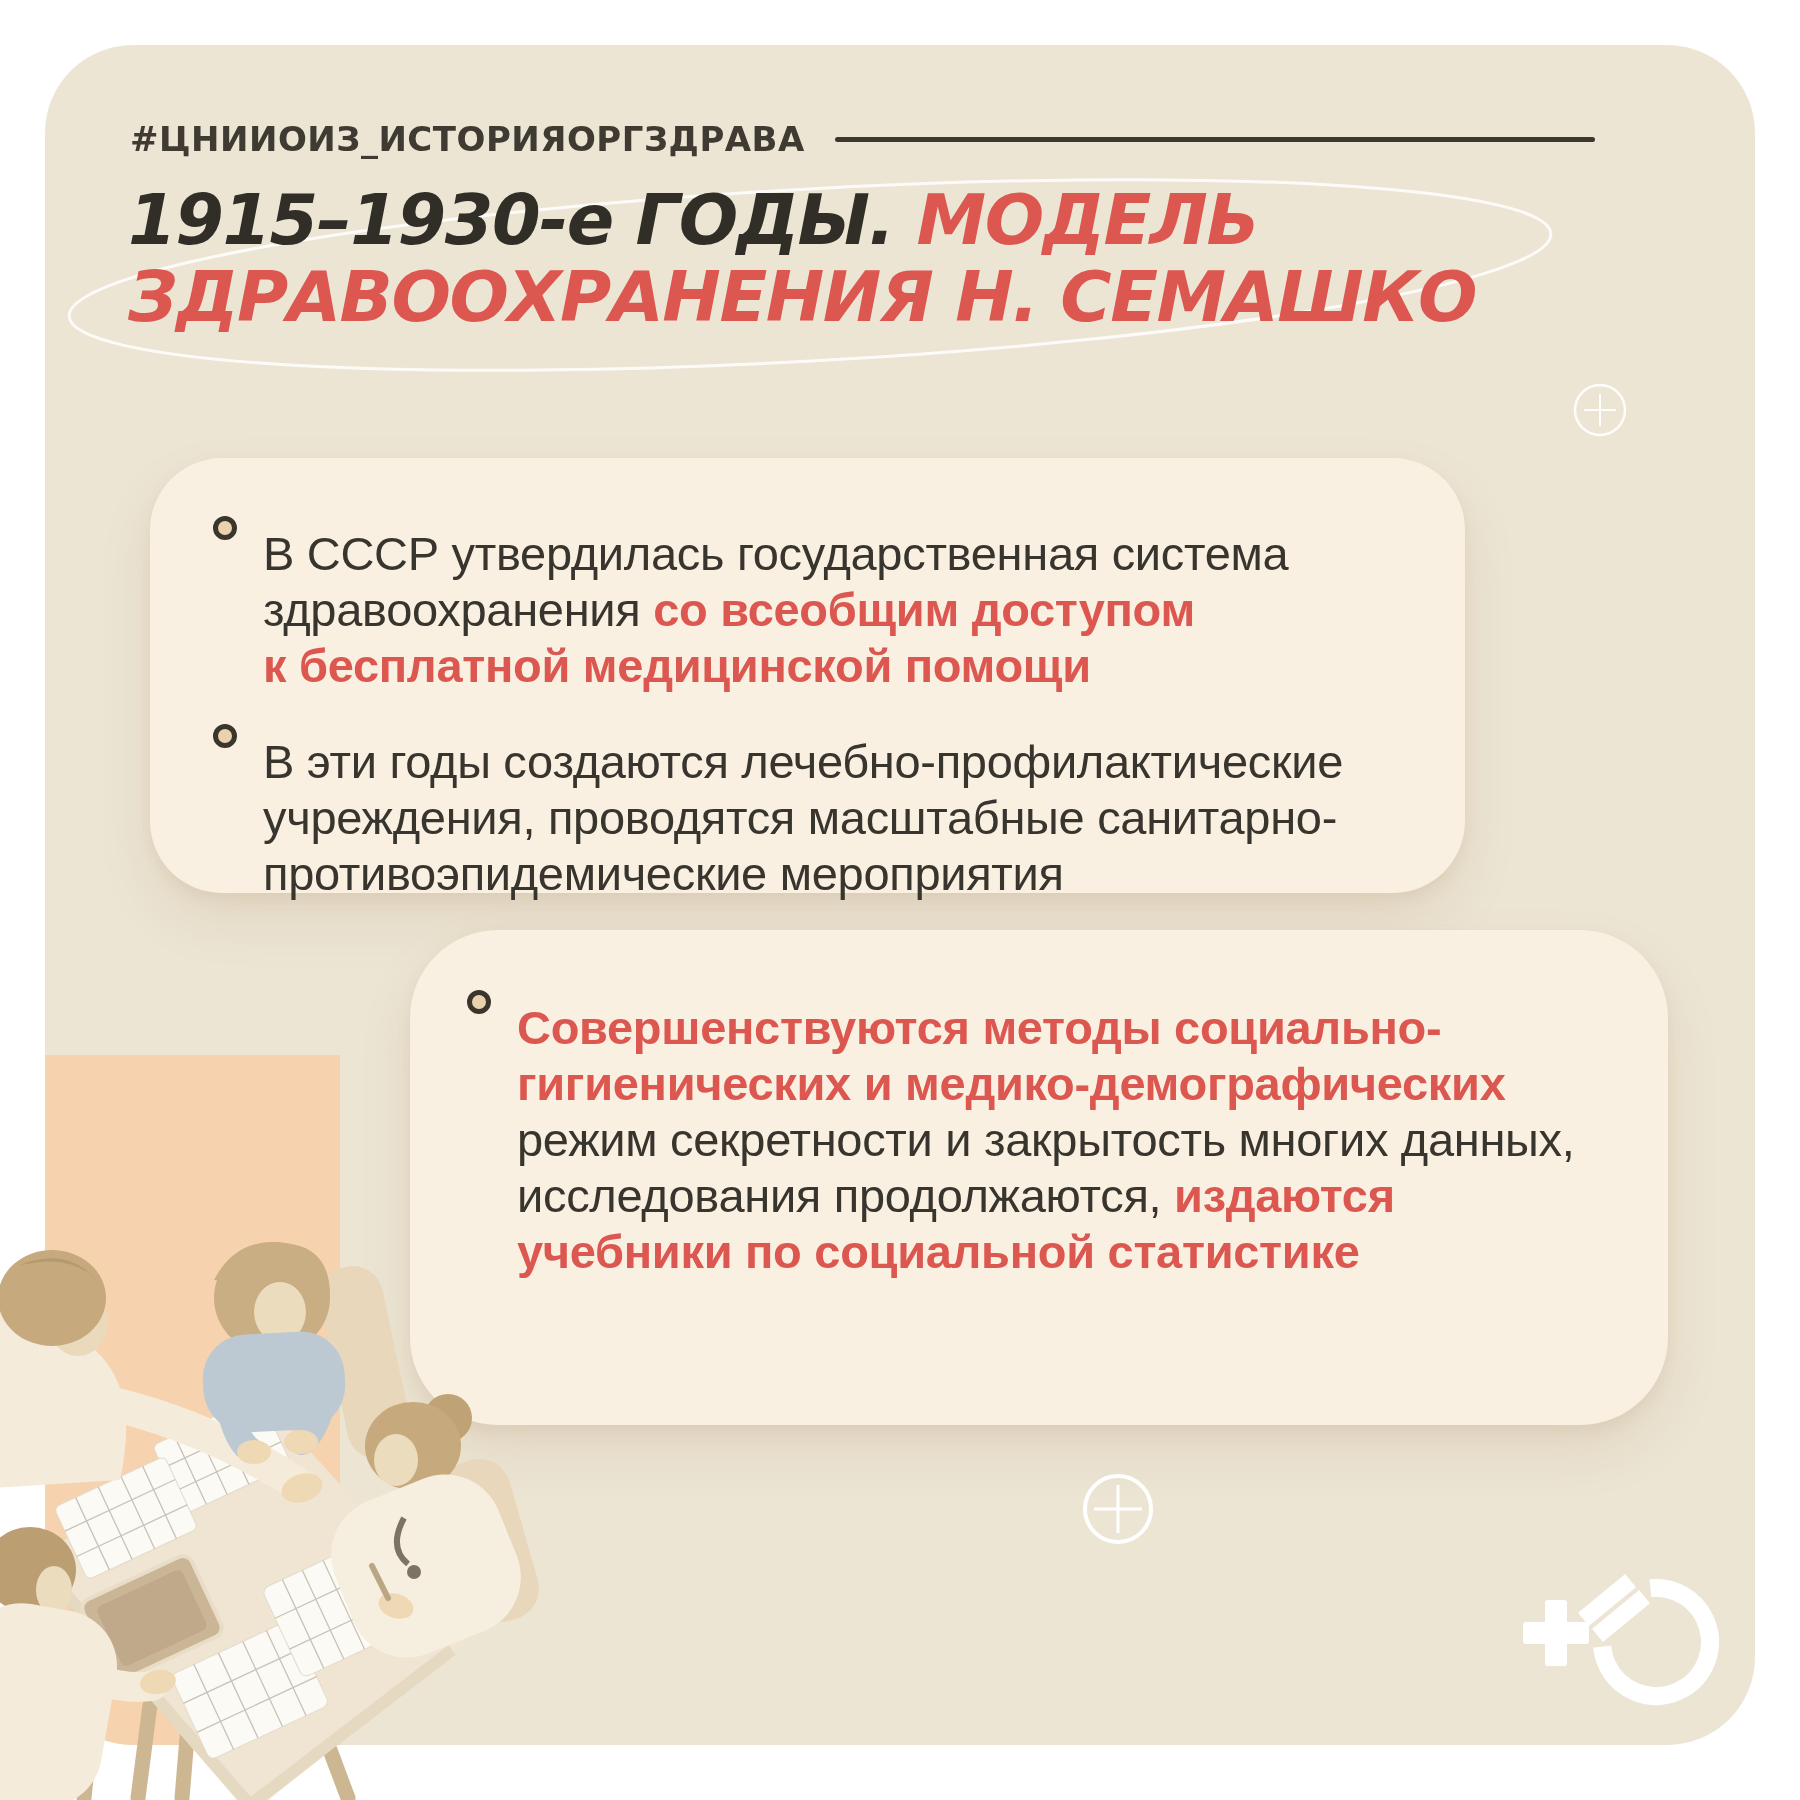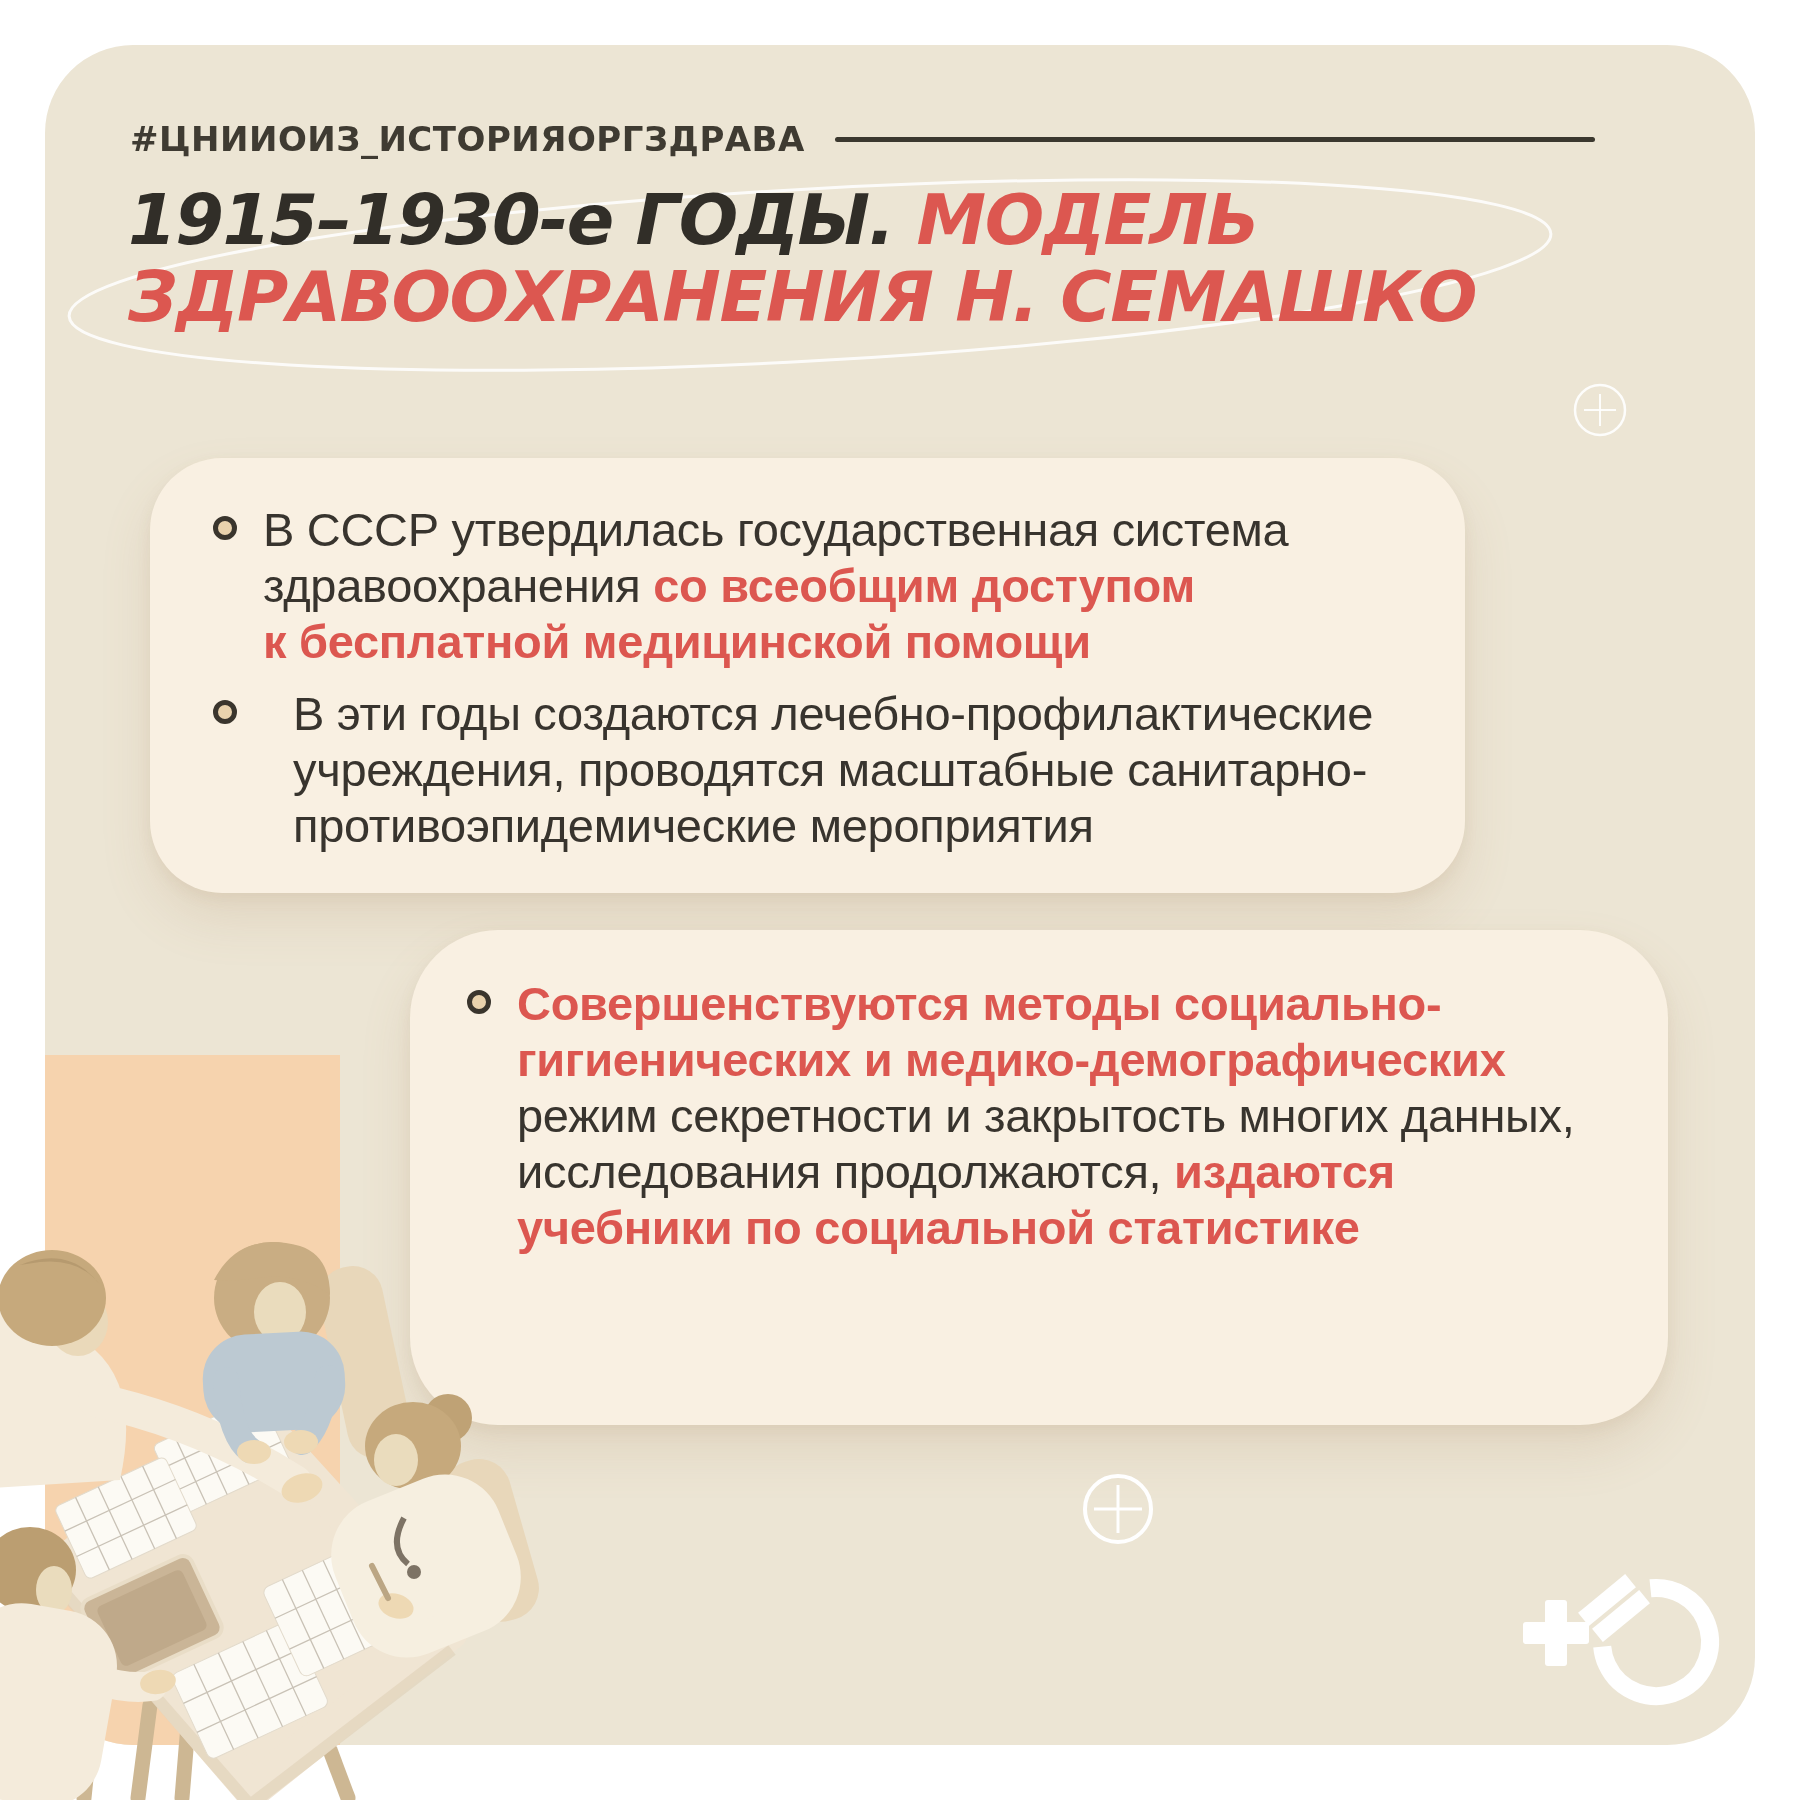--- a/index.html
+++ b/index.html
@@ -44,27 +44,27 @@
   
   .content-card{
     position:absolute;background:#f9f0e2;z-index:3;
     box-shadow:0 26px 50px rgba(166,133,94,.16), 0 6px 14px rgba(166,133,94,.10);
   }
   .card-1{left:150px;top:458px;width:1315px;height:435px;border-radius:72px;
           padding:44px 40px 0 63px;box-sizing:border-box;}
   .card-2{left:410px;top:930px;width:1258px;height:495px;border-radius:88px;
           padding:46px 40px 0 57px;box-sizing:border-box;}
   .bullet-row{display:flex;align-items:flex-start;}
-  .bullet-row + .bullet-row{margin-top:16px;gap:30px;}
+  .bullet-row + .bullet-row{margin-top:16px;}
   .ring{
     flex:0 0 auto;width:14px;height:14px;border:5px solid #3a352d;border-radius:50%;
     background:#e9d2ad;margin-top:14px;
   }
   .bullet-text{
-    margin-left:26px;font-size:47px;line-height:56px;color:#38342e;letter-spacing:-0.3px;
+    margin-left:26px;font-size:47px;line-height:56px;color:#38342e;letter-spacing:-0.3px;margin-top:24px;
   }
   .bullet-text .em{color:#dc5750;font-weight:bold;}
   
   .plus-circle{position:absolute;z-index:4;pointer-events:none;}
   
   .illustration{position:absolute;left:0;top:1050px;z-index:6;pointer-events:none;}
   .brand-logo{position:absolute;left:1478px;top:1552px;z-index:5;pointer-events:none;}
 </style>
 </head>
 <body>

